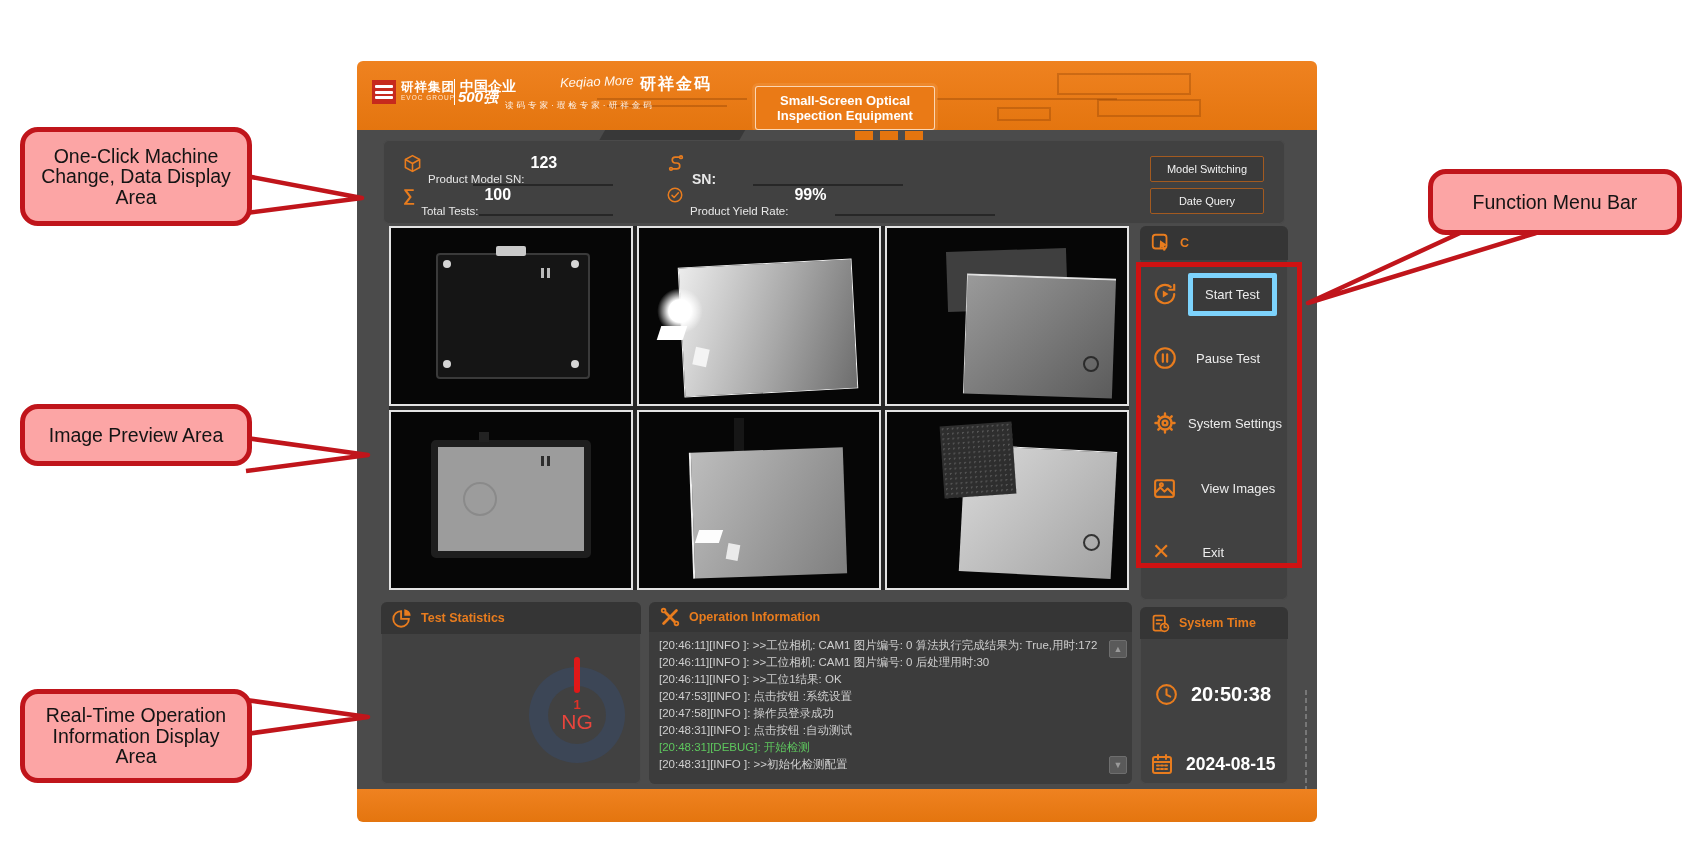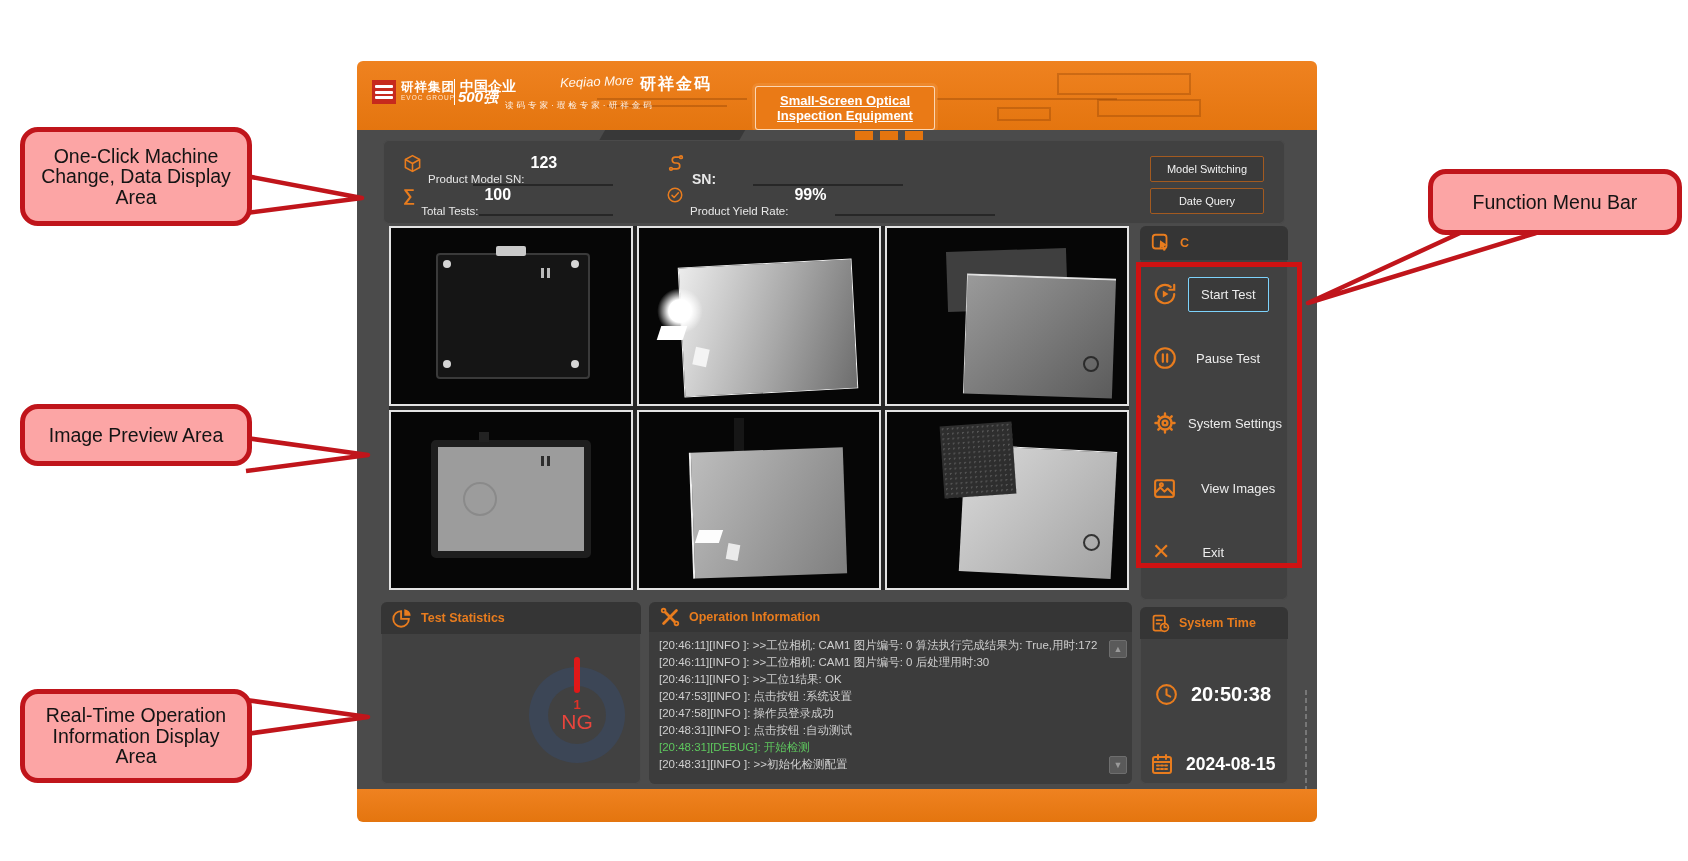--- a/index.html
+++ b/index.html
@@ -22,42 +22,42 @@
   .lg-cn{position:absolute;left:44px;top:18px;font-size:12.5px;font-weight:bold;color:#fff;letter-spacing:1px;}
   .lg-en{position:absolute;left:44px;top:33px;font-size:6.5px;color:#ffe8d2;letter-spacing:1px;}
   .lg-div{position:absolute;left:97px;top:18px;width:1px;height:26px;background:#ffffff;}
   .lg-ct{position:absolute;left:103px;top:17px;font-size:14px;color:#fff;font-weight:bold;}
   .lg-c5{position:absolute;left:101px;top:27px;font-size:15px;color:#fff;font-weight:bold;font-style:italic;}
   .lg-slogan{position:absolute;left:148px;top:39px;font-size:8.5px;color:rgba(255,255,255,.92);letter-spacing:3px;}
   .lg-script{position:absolute;left:203px;top:13px;font-size:13px;font-style:italic;color:#fff7ee;transform:rotate(-2deg);}
   .lg-brand{position:absolute;left:283px;top:13px;font-size:16px;font-weight:bold;color:#fff;letter-spacing:2px;}
 
   
-  .plaque{position:absolute;left:398px;top:25px;width:178px;height:42px;background:#ea7a16;border:1px solid rgba(255,230,205,.85);border-radius:3px;display:flex;flex-direction:column;align-items:center;justify-content:center;color:#fff;font-size:13px;font-weight:bold;line-height:15px;box-shadow:0 0 0 3px rgba(255,200,150,.15);text-decoration:underline;}
+  .plaque{position:absolute;left:398px;top:25px;width:178px;height:42px;background:#ea7a16;border:1px solid rgba(255,230,205,.85);border-radius:3px;display:flex;flex-direction:column;align-items:center;justify-content:center;color:#fff;font-size:13px;font-weight:bold;line-height:15px;box-shadow:0 0 0 3px rgba(255,200,150,.15);}
 
   
   .panel{position:absolute;background:#414141;border-radius:6px;box-shadow:inset 0 0 0 1px rgba(255,255,255,.05);}
   .phead{position:absolute;left:0;top:0;right:0;height:32px;background:#353535;border-radius:6px 6px 0 0;display:flex;align-items:center;gap:8px;padding-left:10px;color:#e87c1e;font-size:12.5px;font-weight:bold;}
 
   
   .field{position:absolute;display:flex;align-items:center;gap:6px;height:26px;}
   .flabel{font-size:11.5px;color:#e8e8e8;margin-top:32px;}
   .fvalue{font-size:16px;font-weight:bold;color:#ffffff;}
   .uline{position:absolute;height:2px;background:#272727;}
   .obtn{position:absolute;left:767px;width:112px;height:24px;background:#3a3a3a;border:1px solid #a35a20;border-radius:2px;color:#f2f2f2;font-size:11px;display:flex;align-items:center;justify-content:center;cursor:pointer;}
   .sigma{color:#e87c1e;font-size:17px;font-weight:bold;line-height:1;}
 
   
   .grid{position:absolute;left:32px;top:96px;width:740px;height:364px;background:#262626;display:grid;grid-template-columns:repeat(3,244px);grid-template-rows:repeat(2,180px);gap:4px;}
   .cell{position:relative;background:#060606;border:2px solid #e3e3e3;box-sizing:border-box;overflow:hidden;}
   .cell .abs{position:absolute;}
 
   
   .menu-row{position:absolute;left:0;width:148px;height:56px;display:flex;align-items:center;gap:10px;padding-left:12px;box-sizing:border-box;cursor:pointer;color:#ececec;font-size:13px;}
-  .start-box{border:1px solid #7dd3fc;background:rgba(0,0,0,.10);padding:9px 12px;border-radius:2px;}
+  .start-box{border:5px solid #7dd3fc;background:rgba(0,0,0,.10);padding:9px 12px;border-radius:2px;}
   .menu-label{white-space:nowrap;}
 
   
   .donut{position:absolute;border-radius:50%;}
   .hole{position:absolute;border-radius:50%;background:#414141;display:flex;flex-direction:column;align-items:center;justify-content:center;line-height:1.02;}
 
   
   .logbody{position:absolute;left:0;top:30px;right:0;bottom:0;background:#3c3c3c;border-radius:0 0 6px 6px;padding:5px 26px 4px 10px;box-sizing:border-box;overflow:hidden;}
   .log-line{font-size:11.5px;line-height:17px;color:#cfcfcf;word-break:break-all;}
   .log-line.debug{color:#5ec75e;}

